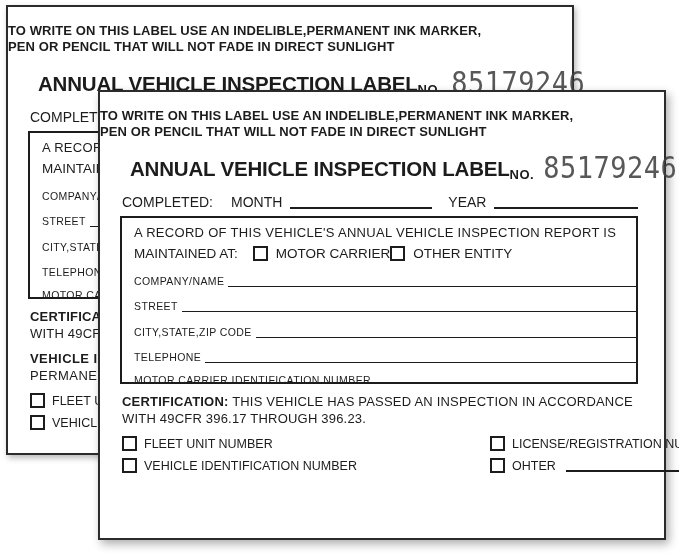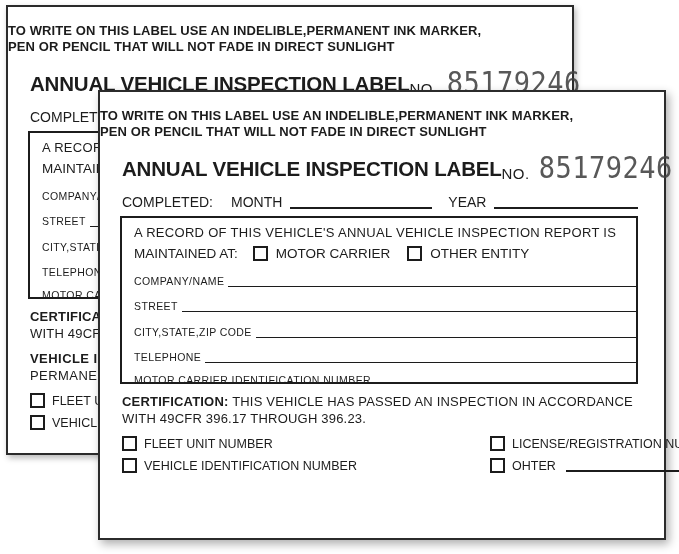--- a/index.html
+++ b/index.html
@@ -11,44 +11,44 @@
   }
   #label-layer{position:absolute;inset:0;}
   .inspection-label{
     position:absolute;width:568px;height:450px;box-sizing:border-box;
     background:#ffffff;border:2px solid #2b2b2b;
   }
   .label-back{left:6px;top:5px;box-shadow:2px 3px 6px rgba(0,0,0,0.28);}
   .label-front{left:98px;top:90px;box-shadow:3px 4px 9px rgba(0,0,0,0.32);z-index:2;}
 
   .lbl-header{padding-top:16px;font-weight:bold;font-size:13px;line-height:16px;letter-spacing:0.1px;}
-  .lbl-titlerow{display:flex;align-items:center;height:46px;margin:6px 12px 0 22px;}
+  .lbl-titlerow{display:flex;align-items:center;height:46px;margin:6px 12px 0 30px;}
   .lbl-title{font-weight:bold;font-size:20.5px;letter-spacing:-0.2px;white-space:nowrap;}
   .no-group{margin-left:auto;display:flex;align-items:baseline;}
-  .no-label{font-weight:normal;font-size:15px;letter-spacing:0.5px;margin-right:9px;}
+  .no-label{font-weight:bold;font-size:13px;letter-spacing:0.5px;margin-right:9px;}
   .serial{
     font-family:"DejaVu Sans Mono",monospace;font-size:27px;color:#414141;opacity:0.88;
     letter-spacing:0.5px;transform:scaleY(1.12);transform-origin:bottom;
   }
   .completed-row{display:flex;align-items:baseline;margin:2px 26px 0 22px;font-size:14px;white-space:nowrap;}
   .completed-gap{width:18px;flex:none;}
   .wline{border-bottom:2px solid #1c1c1c;height:13px;align-self:flex-end;}
   .month-line{width:142px;margin:0 16px 1px 8px;flex:none;}
   .year-line{flex:1;margin:0 0 1px 8px;}
 
   .record-box{
     margin:6px 26px 0 20px;border:2px solid #1c1c1c;height:168px;box-sizing:border-box;
     padding:7px 0 0 12px;overflow:hidden;
   }
   .rb-line1{font-size:13px;letter-spacing:0.3px;white-space:nowrap;}
   .rb-maintained{display:flex;align-items:center;margin-top:6px;font-size:13.5px;white-space:nowrap;}
   .rb-maintained .maint-label{margin-right:15px;}
   .cb{width:11px;height:11px;border:2px solid #1c1c1c;box-sizing:content-box;flex:none;display:inline-block;background:#fff;}
   .rb-maintained .cb{margin-right:8px;}
-  .rb-maintained .mc-label{margin-right:17px;}
+  .rb-maintained .mc-label{}
   .rb-field{display:flex;align-items:baseline;margin-top:13.5px;font-size:10.5px;letter-spacing:0.4px;white-space:nowrap;}
   .f-line{flex:1;border-bottom:1.5px solid #1c1c1c;height:9px;align-self:flex-end;margin-left:4px;}
   .rb-footer{margin-top:11px;font-size:10.5px;letter-spacing:0.4px;}
 
   .para{margin:10px 24px 0 22px;font-size:13px;line-height:16.5px;letter-spacing:0.2px;}
   .para .b{font-weight:bold;}
   .vid-block{margin-top:9px;letter-spacing:0.45px;}
 
   .cb-grid{
     display:grid;grid-template-columns:368px 1fr;row-gap:6px;

